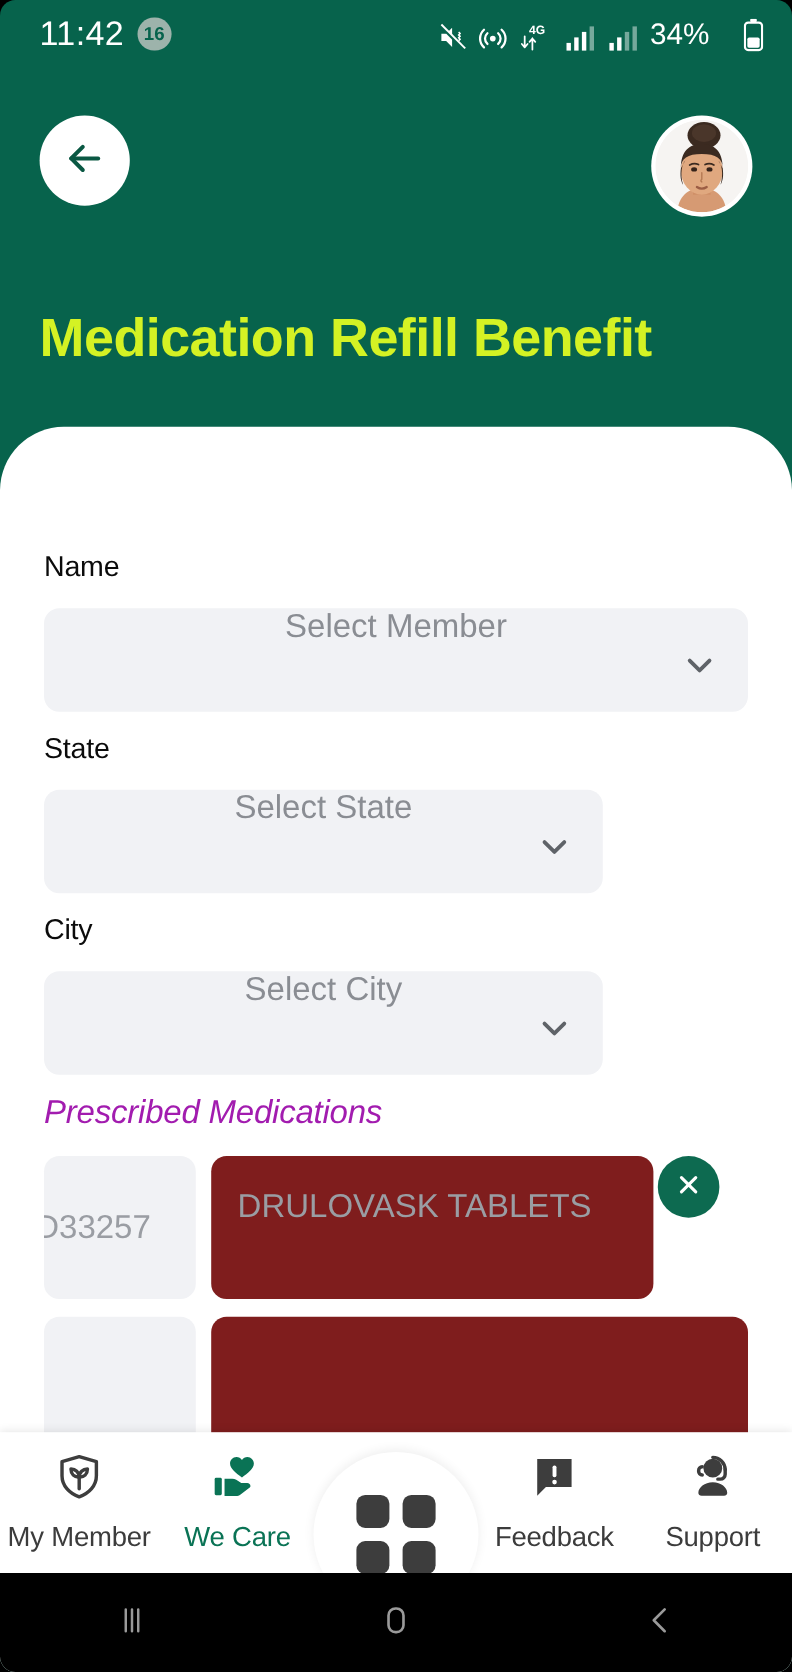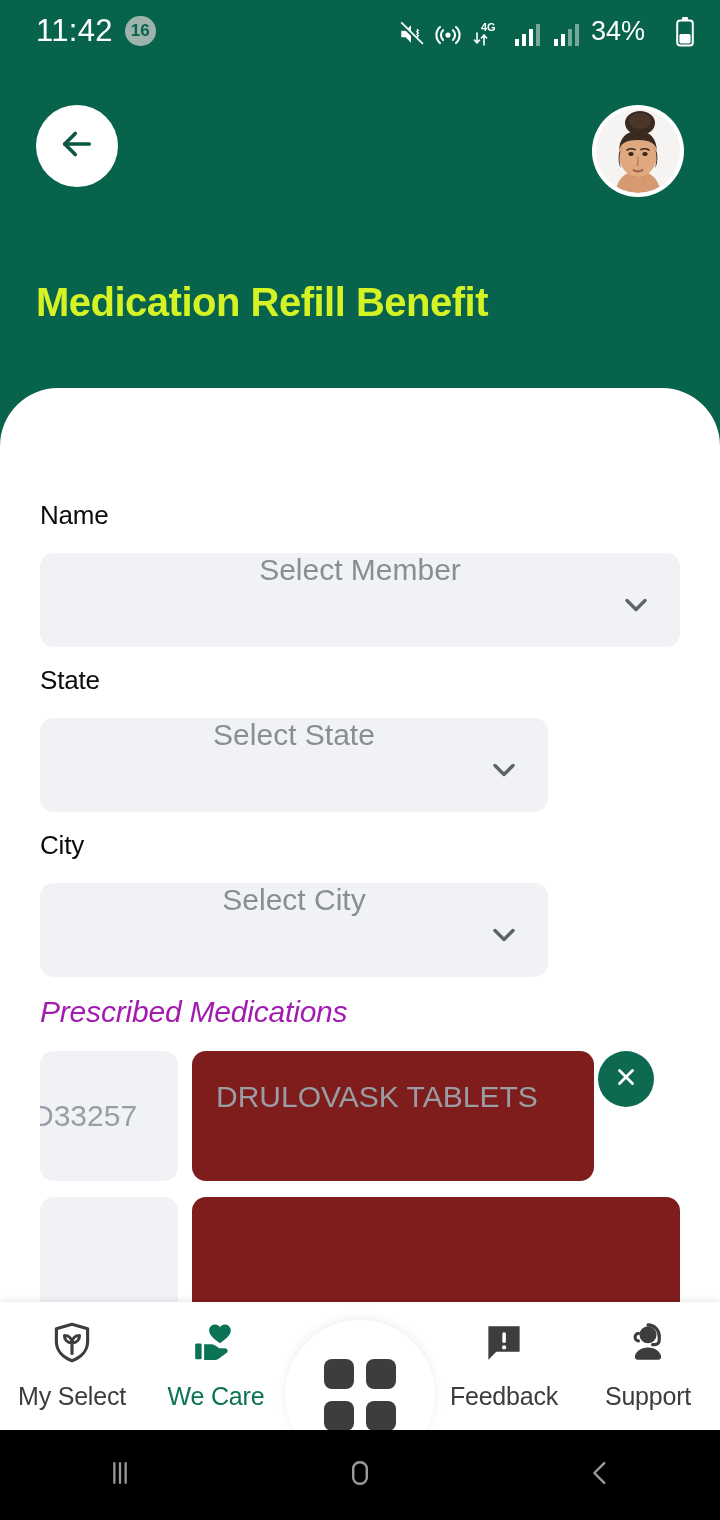--- a/index.html
+++ b/index.html
@@ -7,20 +7,21 @@
     width: 720px; height: 1520px;
     background: #000;
     font-family: "Liberation Sans", sans-serif;
     overflow: hidden;
   }
   #screen {
     position: relative;
     width: 720px; height: 1520px;
     background: #07634C;
     overflow: hidden;
+    border-radius: 14px;
   }
 
   
   #statusbar {
     position: absolute; top: 0; left: 0;
     width: 720px; height: 62px;
     display: flex; align-items: center;
     padding: 0 26px 0 36px;
     color: #ffffff;
   }
@@ -54,21 +55,21 @@
     background: #ffffff; padding: 4px;
     overflow: hidden; cursor: pointer;
   }
   #avatar-photo {
     width: 100%; height: 100%; border-radius: 42px;
     overflow: hidden; position: relative;
     background: #f4f2f0;
   }
   #page-title {
     position: absolute; left: 36px; top: 218px;
-    font-size: 40px; font-weight: 700;
+    font-size: 49px; font-weight: 700;
     color: #D4F224; letter-spacing: -.5px;
     white-space: nowrap;
   }
 
   
   #sheet {
     position: absolute; top: 388px; left: 0;
     width: 720px; height: 1132px;
     background: #ffffff;
     border-top-left-radius: 58px;
@@ -369,21 +370,21 @@
 
     <div class="nav-item">
       <span>
         <svg width="50" height="50" viewBox="0 0 24 24" fill="none" stroke="#3d3d3d" stroke-width="1.5" stroke-linecap="round" stroke-linejoin="round">
           <path d="M12 3 4.5 5.2v6.1c0 4.3 3.1 7.6 7.5 9.2 4.4-1.6 7.5-4.9 7.5-9.2V5.2L12 3z"></path>
           <path d="M12 17v-5"></path>
           <path d="M12 12c0-2.2-1.6-3.6-3.6-3.6 0 2.2 1.5 3.6 3.6 3.6z"></path>
           <path d="M12 12c0-2.2 1.6-3.6 3.6-3.6 0 2.2-1.5 3.6-3.6 3.6z"></path>
         </svg>
       </span>
-      <span class="nav-label">My Select</span>
+      <span class="nav-label">My Member</span>
     </div>
 
     <div class="nav-item active">
       <span>
         <svg width="50" height="50" viewBox="0 0 24 24" fill="#0A7355">
           <path d="M16.3 3.1c-1 0-1.9.5-2.4 1.3-.5-.8-1.4-1.3-2.4-1.3-1.6 0-2.8 1.3-2.8 2.9 0 2.3 2.6 4.2 5.2 6.1 2.6-1.9 5.2-3.8 5.2-6.1 0-1.6-1.3-2.9-2.8-2.9z"></path>
           <rect x="2" y="12.2" width="3.1" height="7.6" rx="0.6"></rect>
           <path d="M6.3 12.6h3.4c.6 0 1.2.2 1.7.5l2.2 1.4h2.6c.8 0 1.4.6 1.4 1.3 0 .3-.1.5-.3.7l-4 3c-.6.4-1.3.7-2 .7H6.3v-7.6z"></path>
         </svg>
       </span>

